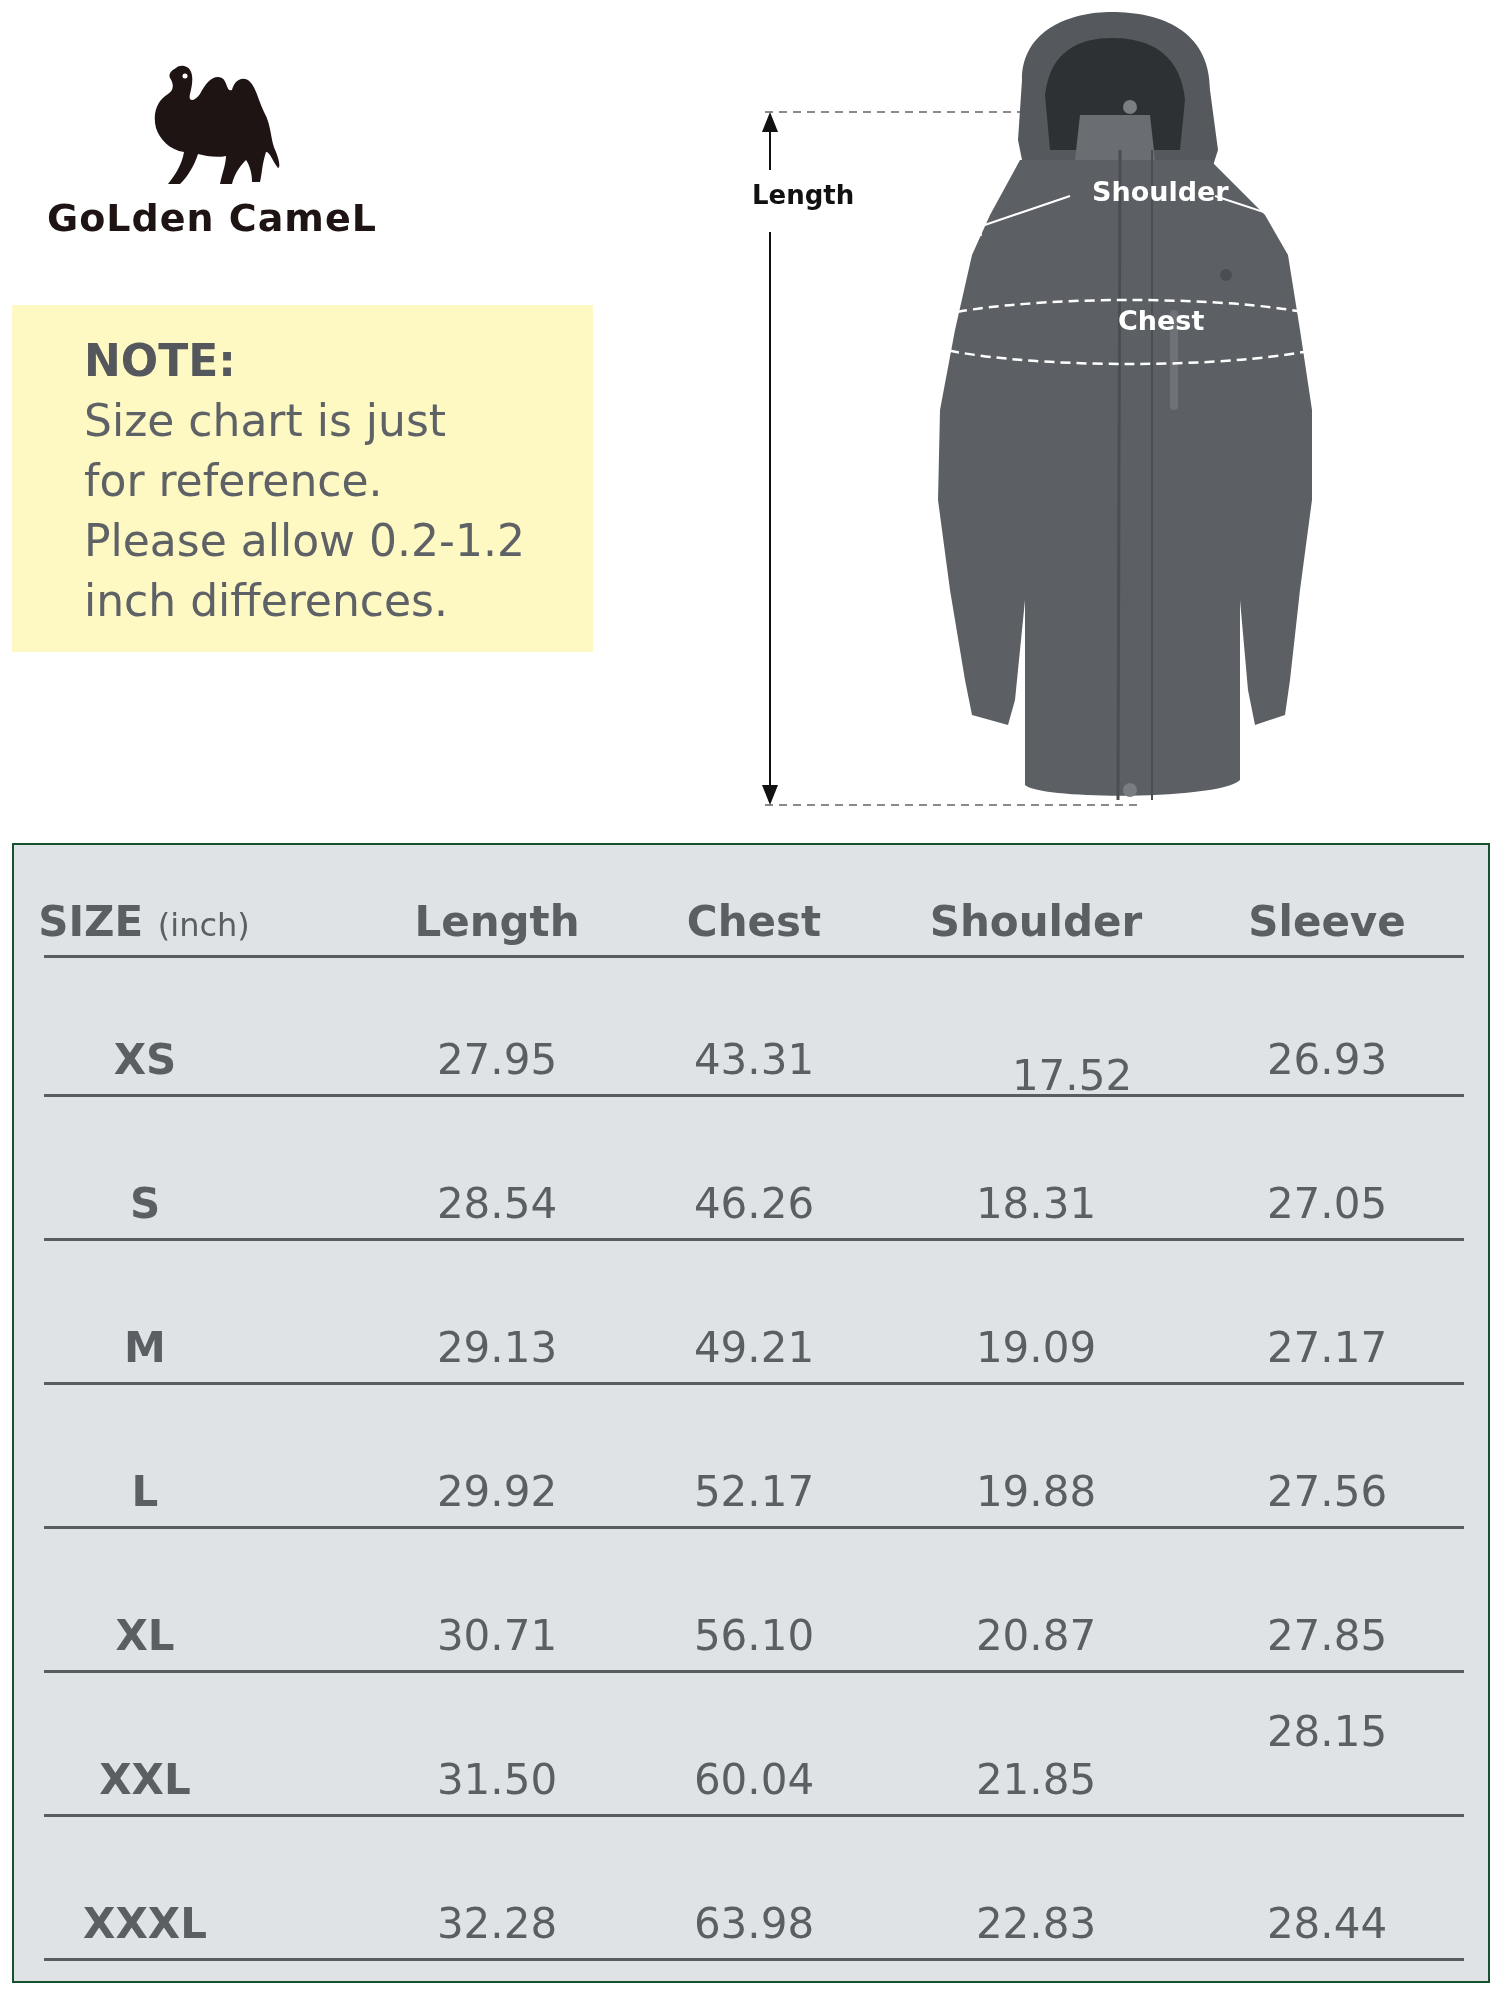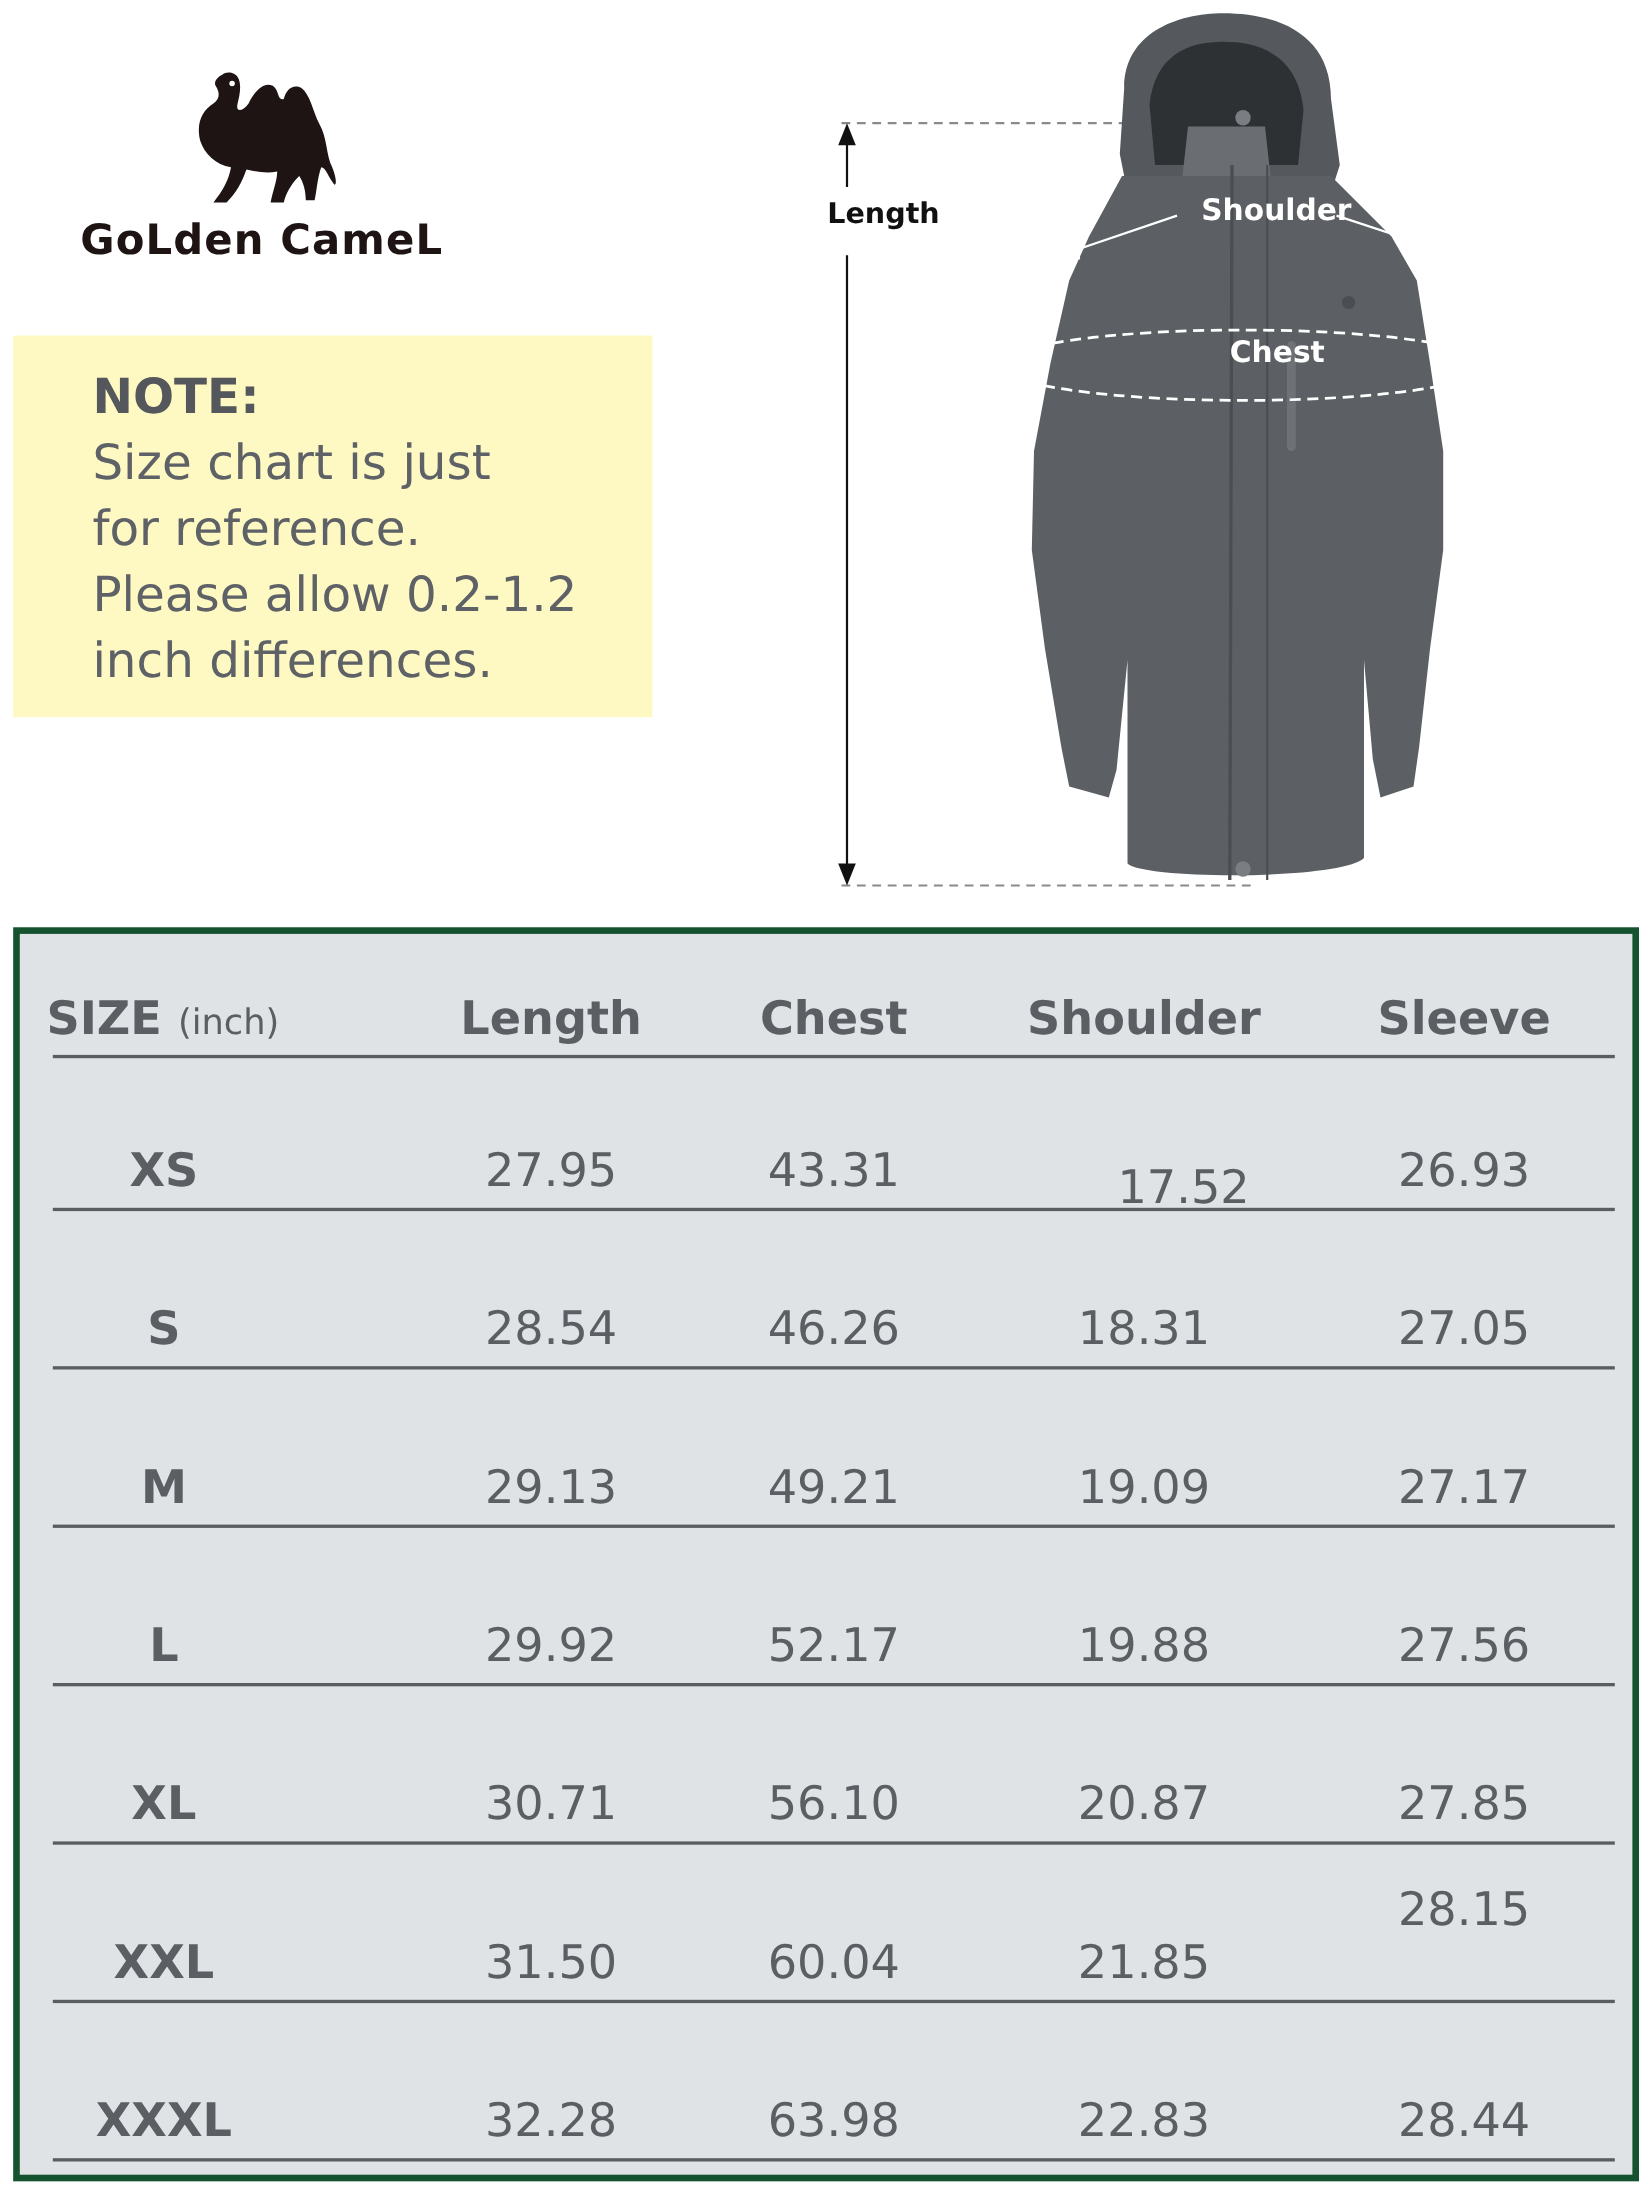--- a/index.html
+++ b/index.html
@@ -2,21 +2,21 @@
 <html><head>
 <meta charset="utf-8">
 <style>
   html, body { margin:0; padding:0; }
   body {
     width:1500px; height:2000px; position:relative; overflow:hidden;
     background:#ffffff;
     font-family:"DejaVu Sans", sans-serif;
     color:#5b5e62;
   }
-  .logo { position:absolute; left:56px; top:50px; width:320px; height:200px; }
+  .logo { position:absolute; left:30px; top:50px; width:320px; height:200px; }
   .logo svg { position:absolute; left:80px; top:6px; }
   .logo-text {
     position:absolute; left:17px; top:146px;
     font-family:"DejaVu Sans", sans-serif; font-size:38px; font-weight:bold;
     color:#1e1414; letter-spacing:1px; white-space:nowrap;
   }
   .note {
     position:absolute; left:12px; top:305px; width:581px; height:347px;
     background:#fef9c3;
   }
@@ -27,21 +27,21 @@
   .note-line {
     position:absolute; left:72px; font-size:44px; color:#5e6166;
     font-family:"DejaVu Sans", sans-serif; white-space:nowrap;
   }
   .figure { position:absolute; left:740px; top:0; width:760px; height:820px; }
   .dim-label {
     position:absolute; font-weight:bold; white-space:nowrap;
   }
   .table-box {
     position:absolute; left:12px; top:843px; width:1478px; height:1140px;
-    background:#e0e3e6; border:6px solid #14532d; box-sizing:border-box;
+    background:#e0e3e6; border:2px solid #14532d; box-sizing:border-box;
   }
   .th, .td {
     position:absolute; transform:translateX(-50%); white-space:nowrap;
     color:#5b5e62;
   }
   .th { font-size:42px; font-weight:bold; }
   .td { font-size:42px; }
   .td.size { font-weight:bold; }
   .hr { position:absolute; left:30px; width:1420px; height:3px; background:#5a5d60; }
   .th-unit { font-size:32px; font-weight:normal; }

